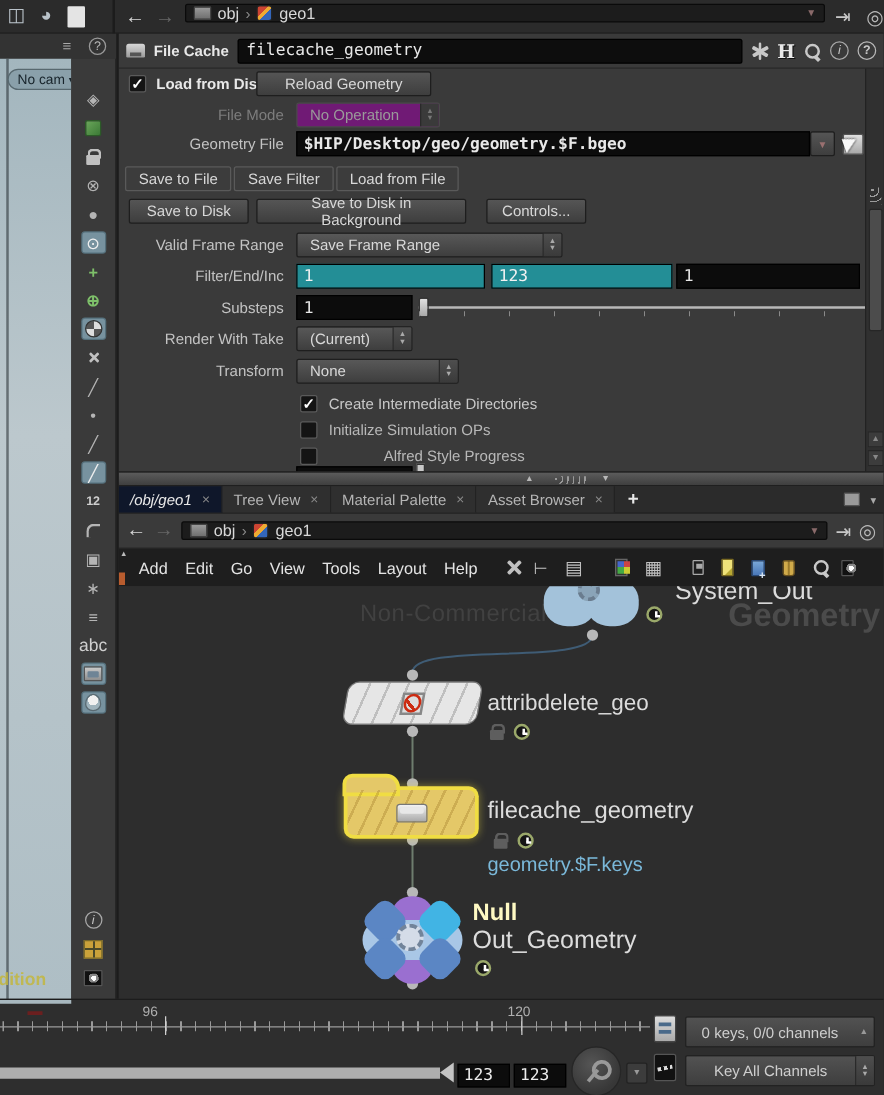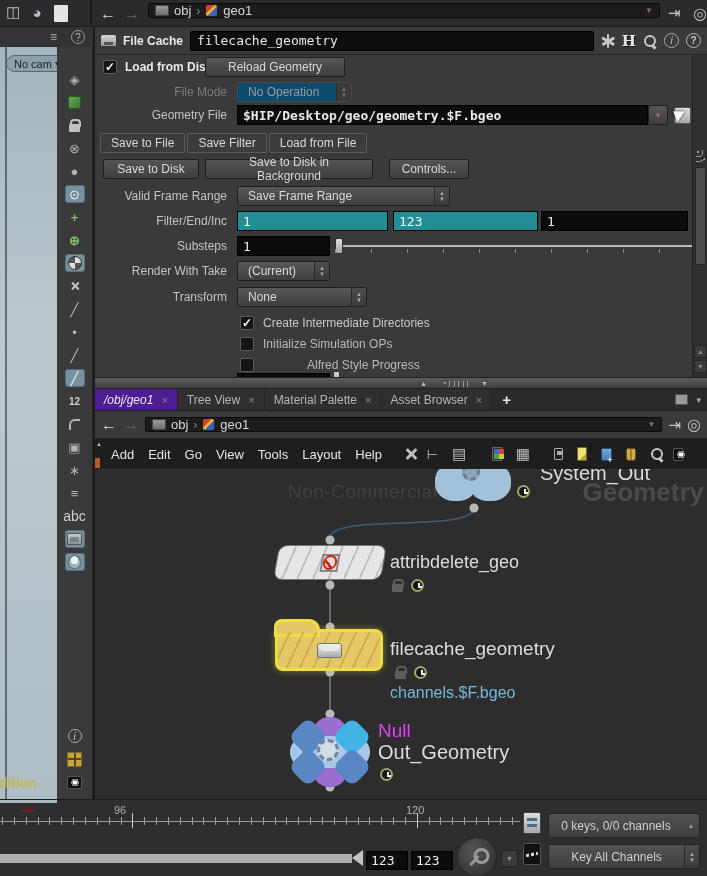--- a/index.html
+++ b/index.html
@@ -81,21 +81,21 @@
   #param-body { left:95px; top:55px; width:597px; height:322px; background:#3a3a3a; overflow:hidden; }
   .prow { position:absolute; left:0; display:flex; align-items:center; height:20px; width:597px; }
   .plabel { width:142px; text-align:right; padding-right:10px; color:#c3c3c3; font-size:12px; flex:0 0 auto; }
   .plabel.dis { color:#7d7d7d; }
   .btn { background:linear-gradient(#555,#3e3e3e); border:1px solid #1e1e1e; border-radius:2px; color:#d8d8d8; font-size:12px; padding:2px 10px; height:20px; display:flex; align-items:center; }
   .btn.flat { background:#3c3c3c; border:1px solid #5a5a5a; }
   .drop { background:linear-gradient(#585858,#3e3e3e); border:1px solid #1e1e1e; border-radius:2px; height:20px; display:flex; align-items:center; color:#d8d8d8; }
   .drop .dval { padding:0 10px; flex:1; }
   .spin { width:15px; height:100%; border-left:1px solid #2a2a2a; display:flex; flex-direction:column; align-items:center; justify-content:center; color:#aaa; background:linear-gradient(#4e4e4e,#3a3a3a); }
   .spin span { font-size:6px; line-height:6px; }
-  .drop.dis { background:#0c4a6e; border-color:#4a4a4a; color:#9a9a9a; }
+  .drop.dis { background:#701a75; border-color:#4a4a4a; color:#9a9a9a; }
   .drop.dis .spin { background:#3a3a3a; color:#777; }
   .cb { width:14px; height:14px; background:#141414; border:1px solid #5a5a5a; border-radius:2px; display:flex; align-items:center; justify-content:center; color:#fff; font-size:12px; font-weight:bold; }
   .field { background:#0c0c0c; border:1px solid #000; color:#e8e8e8; font-size:13px; height:20px; padding:0 5px; }
   .field.teal { background:#238E96; color:#f2f2f2; }
   .slider-track { position:relative; height:20px; flex:1; }
   .slider-track::before { content:''; position:absolute; left:0; right:0; top:9px; height:2px; background:#b8b8b8; }
   .slider-track::after { content:''; position:absolute; left:0; right:0; top:13px; height:4px;
      background:repeating-linear-gradient(to right, #8a8a8a 0 1px, transparent 1px 36px); }
   .slider-handle { position:absolute; top:2px; width:8px; height:16px; background:linear-gradient(#e0e0e0,#a8a8a8); border:1px solid #333; border-radius:2px; }
   .cursor-arrow { position:absolute; width:0; height:0; border-left:11px solid #f8f8f8; border-top:4px solid transparent; border-bottom:8px solid transparent; transform:rotate(-20deg); filter:drop-shadow(0 0 1px #000); }
@@ -105,21 +105,21 @@
   .grip-dots { background:repeating-radial-gradient(circle at 2px 2px, #9a9a9a 0 1px, transparent 1px 4.5px); }
   .scr-thumb { position:absolute; left:2px; width:11px; background:#4c4c4c; border:1px solid #262626; border-radius:2px; }
   .scr-btn { position:absolute; left:1px; width:13px; height:13px; background:#3c3c3c; border:1px solid #262626; color:#888; font-size:7px; display:flex; align-items:center; justify-content:center; }
 
   #splitter { left:95px; top:377px; width:612px; height:12px; background:linear-gradient(#5c5c5c,#3f3f3f); border-top:1px solid #1f1f1f; border-bottom:1px solid #1f1f1f; }
   #splitter .tri { position:absolute; top:2px; font-size:7px; color:#b8b8b8; }
 
   
   #tabbar { left:95px; top:389px; width:612px; height:22px; background:#2b2b2b; display:flex; align-items:stretch; border-bottom:1px solid #1f1f1f; }
   .tab { display:flex; align-items:center; padding:0 9px; gap:8px; font-size:12px; color:#b5b5b5; background:#2f2f2f; border-right:1px solid #222; }
-  .tab.active { background:#4c1d95; color:#e8e8e8; font-style:italic; }
+  .tab.active { background:#0f172a; color:#e8e8e8; font-style:italic; }
   .tab .x { color:#8a8a8a; font-size:11px; }
   .tab-add { display:flex; align-items:center; padding:0 10px; color:#e8e8e8; font-weight:bold; font-size:15px; }
   .sq-win { width:13px; height:11px; background:#9a9a9a; border:1px solid #555; border-radius:1px; }
 
   
   #net-toolbar { left:95px; top:411px; width:612px; height:28px; background:#3a3a3a; display:flex; align-items:center; padding:0 6px; gap:6px; border-bottom:1px solid #262626; }
 
   
   #menubar { left:95px; top:439px; width:612px; height:30px; background:#1e1e1e; display:flex; align-items:center; padding:0 24px 0 16px; gap:14px; color:#e4e4e4; font-size:13px; }
   #menubar .mi { white-space:nowrap; }
@@ -134,21 +134,21 @@
   .pal-ic::after { content:''; position:absolute; left:1px; top:1px; width:10px; height:10px;
      background:conic-gradient(#c44 0 25%, #cc3 0 50%, #4a4 0 75%, #46c 0); }
   .win2-ic { width:14px; height:12px; border:1px solid #aaa; border-radius:1px; position:relative; }
   .win2-ic::after { content:''; position:absolute; left:2px; top:2px; width:5px; height:4px; background:#aaa; }
 
   
   #canvas { left:95px; top:469px; width:612px; height:330px; background:#2d2d2d; overflow:hidden; }
   .wm { position:absolute; left:193px; top:12px; font-size:19px; color:#414141; letter-spacing:.5px; z-index:1; white-space:nowrap; }
   .ctx-label { position:absolute; right:3px; top:8px; font-size:26px; font-weight:bold; color:#4b4b4b; z-index:1; }
   .node-label { position:absolute; color:#dcdcdc; white-space:nowrap; z-index:4; }
-  .node-sub { position:absolute; color:#d946ef; white-space:nowrap; z-index:4; }
+  .node-sub { position:absolute; color:#fef9c3; white-space:nowrap; z-index:4;font-weight:bold; }
   .file-label { position:absolute; color:#7AB8D9; font-size:16px; z-index:4; }
   .badge-row { position:absolute; display:flex; gap:8px; align-items:center; z-index:4; }
   .clock { width:13px; height:13px; border-radius:50%; background:#151515; border:2px solid #9aa86a; position:relative; }
   .clock::before { content:''; position:absolute; left:5px; top:2px; width:1.5px; height:4px; background:#fff; }
   .clock::after { content:''; position:absolute; left:5px; top:5px; width:3.5px; height:1.5px; background:#fff; }
   .flower { position:absolute; z-index:3; }
   .petal { position:absolute; border-radius:10px; }
   .gearc { position:absolute; border-radius:50%; border:3px dashed #72849a; background:#d4dce8; }
   .sop-node { position:absolute; left:182px; top:77px; width:106px; height:33px; z-index:3;
     background:#e6e6e6; border-radius:8px; transform:skewX(-10deg);
@@ -547,21 +547,21 @@
     </div>
 
     <div class="folder">
       <span class="drive"></span>
     </div>
     <span class="node-label" style="left:295px;top:169px;font-size:19px;">filecache_geometry</span>
     <div class="badge-row" style="left:300px;top:197px;">
       <span class="mini-lock"></span>
       <span class="clock"></span>
     </div>
-    <span class="file-label" style="left:295px;top:215px;">channels.$F.bgeo</span>
+    <span class="file-label" style="left:295px;top:215px;">geometry.$F.keys</span>
 
     <div class="flower" style="left:193px;top:248px;width:84px;height:70px;">
       <span class="petal" style="left:25px;top:0;width:34px;height:70px;background:#9a6fd0;border-radius:16px;"></span>
       <span class="petal" style="left:2px;top:19px;width:80px;height:32px;background:#a9c7e6;border-radius:16px;"></span>
       <span class="petal" style="left:6px;top:6px;width:28px;height:28px;background:#5b86c4;border-radius:8px;transform:rotate(45deg);"></span>
       <span class="petal" style="left:50px;top:6px;width:28px;height:28px;background:#41b4e4;border-radius:8px;transform:rotate(45deg);"></span>
       <span class="petal" style="left:6px;top:36px;width:28px;height:28px;background:#5b86c4;border-radius:8px;transform:rotate(45deg);"></span>
       <span class="petal" style="left:50px;top:36px;width:28px;height:28px;background:#5b86c4;border-radius:8px;transform:rotate(45deg);"></span>
       <span class="gearc" style="left:29px;top:22px;width:22px;height:22px;"></span>
     </div>

